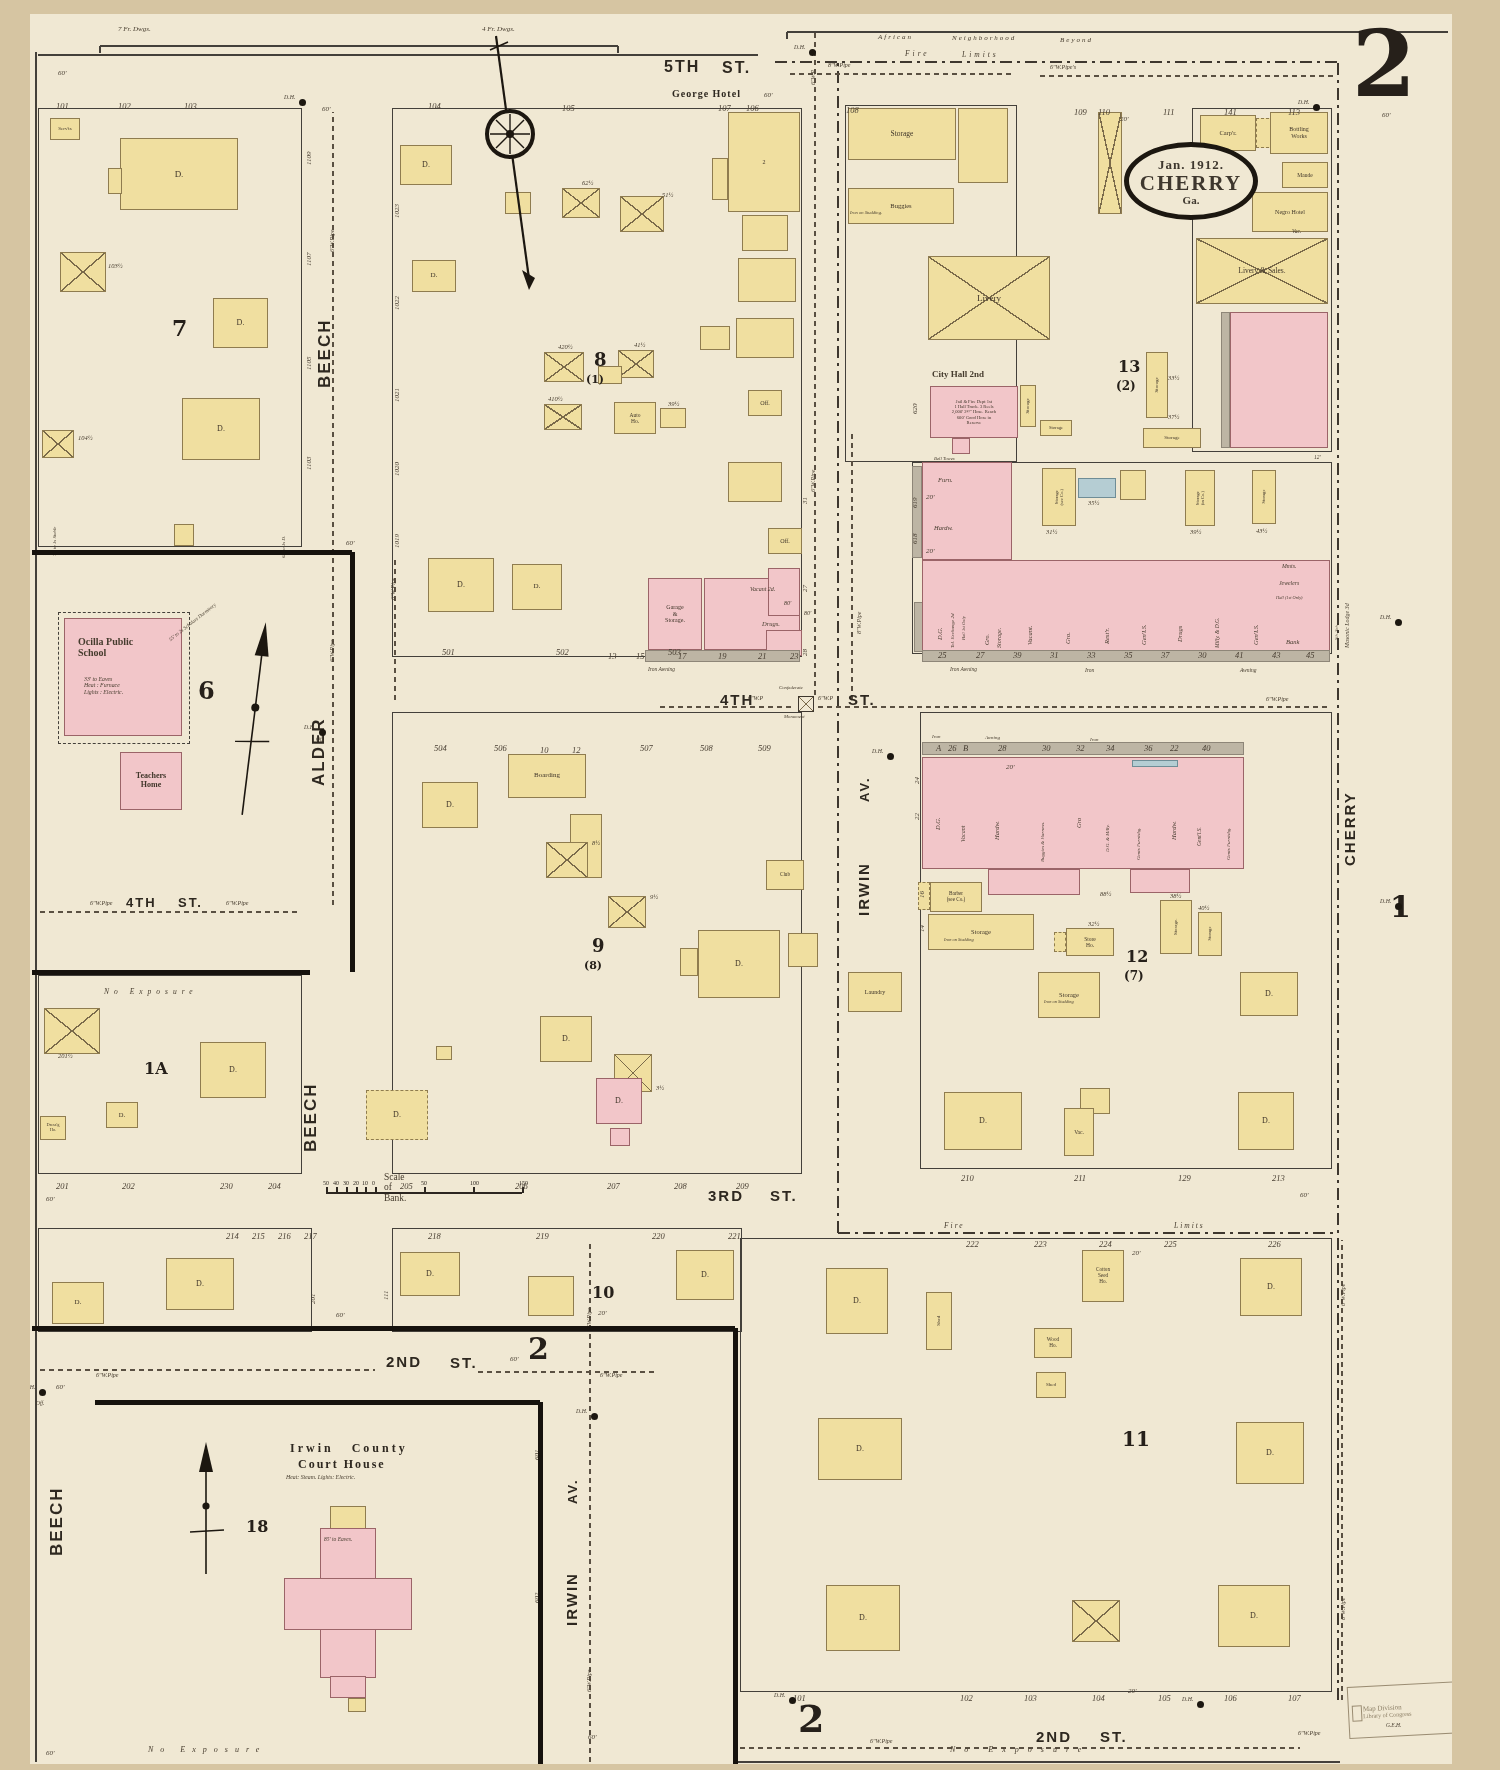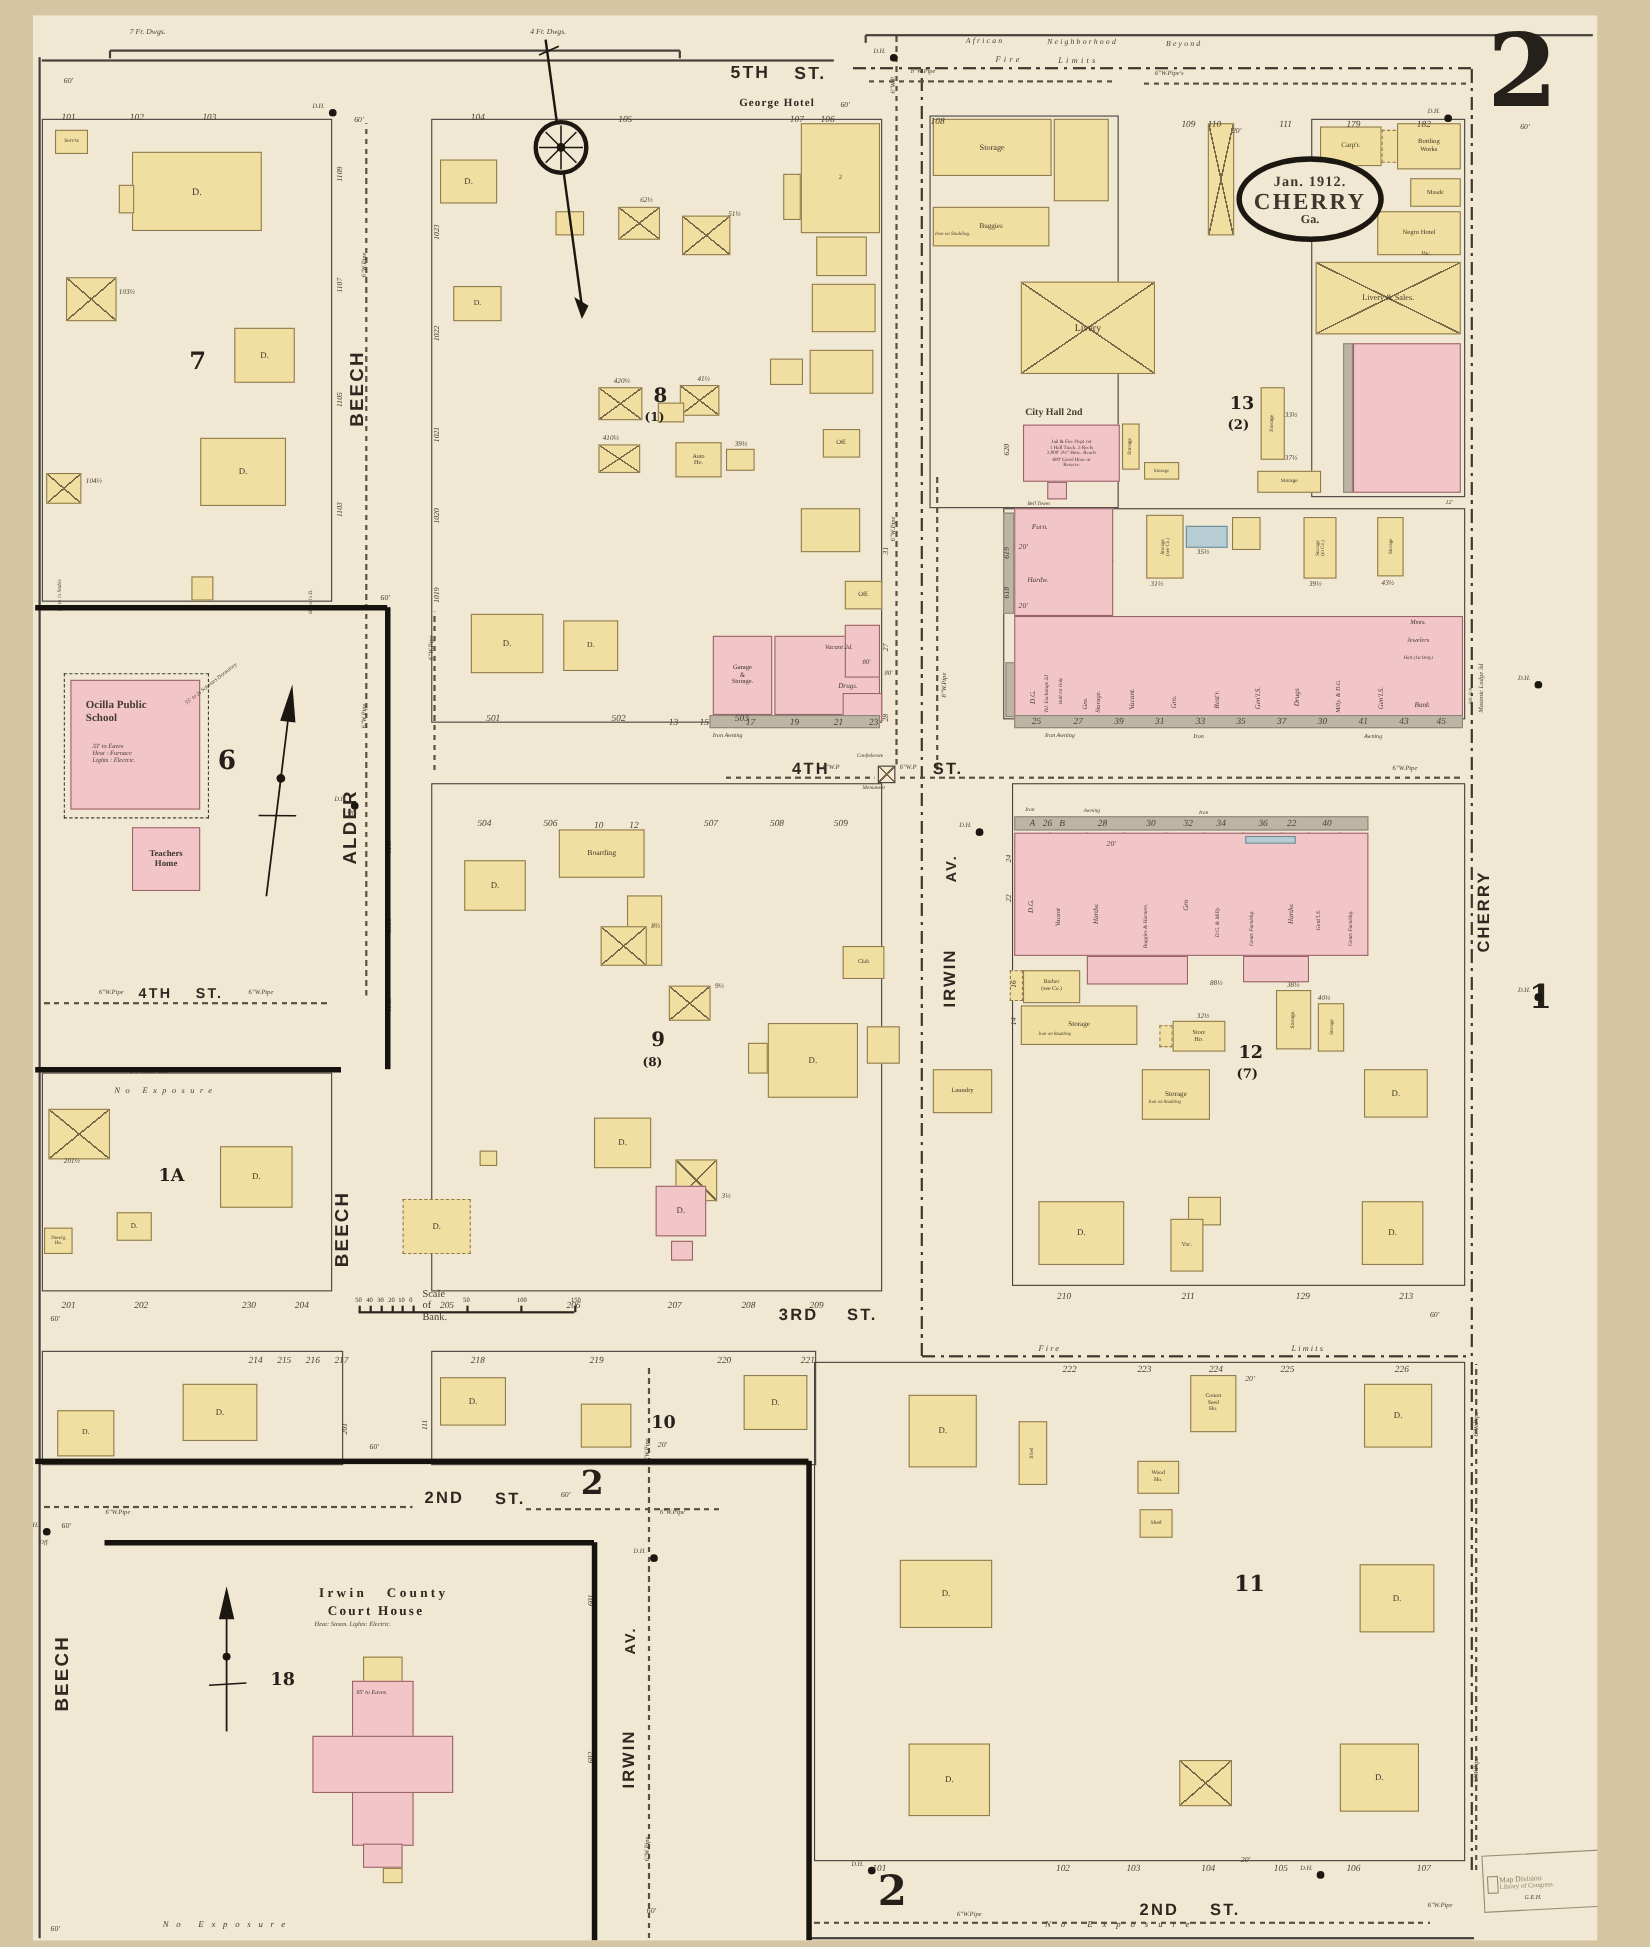--- a/index.html
+++ b/index.html
@@ -577,22 +577,22 @@
     <div class="lab num" style="left: 118px; top: 102px; font-size: 8.5px; font-family: &quot;Liberation Serif&quot;, serif; font-style: italic;">102</div>
     <div class="lab num" style="left: 184px; top: 102px; font-size: 8.5px; font-family: &quot;Liberation Serif&quot;, serif; font-style: italic;">103</div>
     <div class="lab num" style="left: 428px; top: 102px; font-size: 8.5px; font-family: &quot;Liberation Serif&quot;, serif; font-style: italic;">104</div>
     <div class="lab num" style="left: 562px; top: 104px; font-size: 8.5px; font-family: &quot;Liberation Serif&quot;, serif; font-style: italic;">105</div>
     <div class="lab num" style="left: 746px; top: 104px; font-size: 8.5px; font-family: &quot;Liberation Serif&quot;, serif; font-style: italic;">106</div>
     <div class="lab num" style="left: 718px; top: 104px; font-size: 8.5px; font-family: &quot;Liberation Serif&quot;, serif; font-style: italic;">107</div>
     <div class="lab num" style="left: 846px; top: 106px; font-size: 8.5px; font-family: &quot;Liberation Serif&quot;, serif; font-style: italic;">108</div>
     <div class="lab num" style="left: 1074px; top: 108px; font-size: 8.5px; font-family: &quot;Liberation Serif&quot;, serif; font-style: italic;">109</div>
     <div class="lab num" style="left: 1098px; top: 108px; font-size: 8.5px; font-family: &quot;Liberation Serif&quot;, serif; font-style: italic;">110</div>
     <div class="lab num" style="left: 1163px; top: 108px; font-size: 8.5px; font-family: &quot;Liberation Serif&quot;, serif; font-style: italic;">111</div>
-    <div class="lab num" style="left: 1224px; top: 108px; font-size: 8.5px; font-family: &quot;Liberation Serif&quot;, serif; font-style: italic;">179</div>
-    <div class="lab num" style="left: 1288px; top: 108px; font-size: 8.5px; font-family: &quot;Liberation Serif&quot;, serif; font-style: italic;">182</div>
+    <div class="lab num" style="left: 1224px; top: 108px; font-size: 8.5px; font-family: &quot;Liberation Serif&quot;, serif; font-style: italic;">141</div>
+    <div class="lab num" style="left: 1288px; top: 108px; font-size: 8.5px; font-family: &quot;Liberation Serif&quot;, serif; font-style: italic;">113</div>
     <div class="lab num" style="left: 442px; top: 648px; font-size: 8.5px; font-family: &quot;Liberation Serif&quot;, serif; font-style: italic;">501</div>
     <div class="lab num" style="left: 556px; top: 648px; font-size: 8.5px; font-family: &quot;Liberation Serif&quot;, serif; font-style: italic;">502</div>
     <div class="lab num" style="left: 668px; top: 648px; font-size: 8.5px; font-family: &quot;Liberation Serif&quot;, serif; font-style: italic;">503</div>
     <div class="lab num" style="left: 608px; top: 652px; font-size: 8.5px; font-family: &quot;Liberation Serif&quot;, serif; font-style: italic;">13</div>
     <div class="lab num" style="left: 636px; top: 652px; font-size: 8.5px; font-family: &quot;Liberation Serif&quot;, serif; font-style: italic;">15</div>
     <div class="lab num" style="left: 678px; top: 652px; font-size: 8.5px; font-family: &quot;Liberation Serif&quot;, serif; font-style: italic;">17</div>
     <div class="lab num" style="left: 718px; top: 652px; font-size: 8.5px; font-family: &quot;Liberation Serif&quot;, serif; font-style: italic;">19</div>
     <div class="lab num" style="left: 758px; top: 652px; font-size: 8.5px; font-family: &quot;Liberation Serif&quot;, serif; font-style: italic;">21</div>
     <div class="lab num" style="left: 790px; top: 652px; font-size: 8.5px; font-family: &quot;Liberation Serif&quot;, serif; font-style: italic;">23</div>
     <div class="lab num" style="left: 938px; top: 651px; font-size: 8.5px; font-family: &quot;Liberation Serif&quot;, serif; font-style: italic;">25</div>

